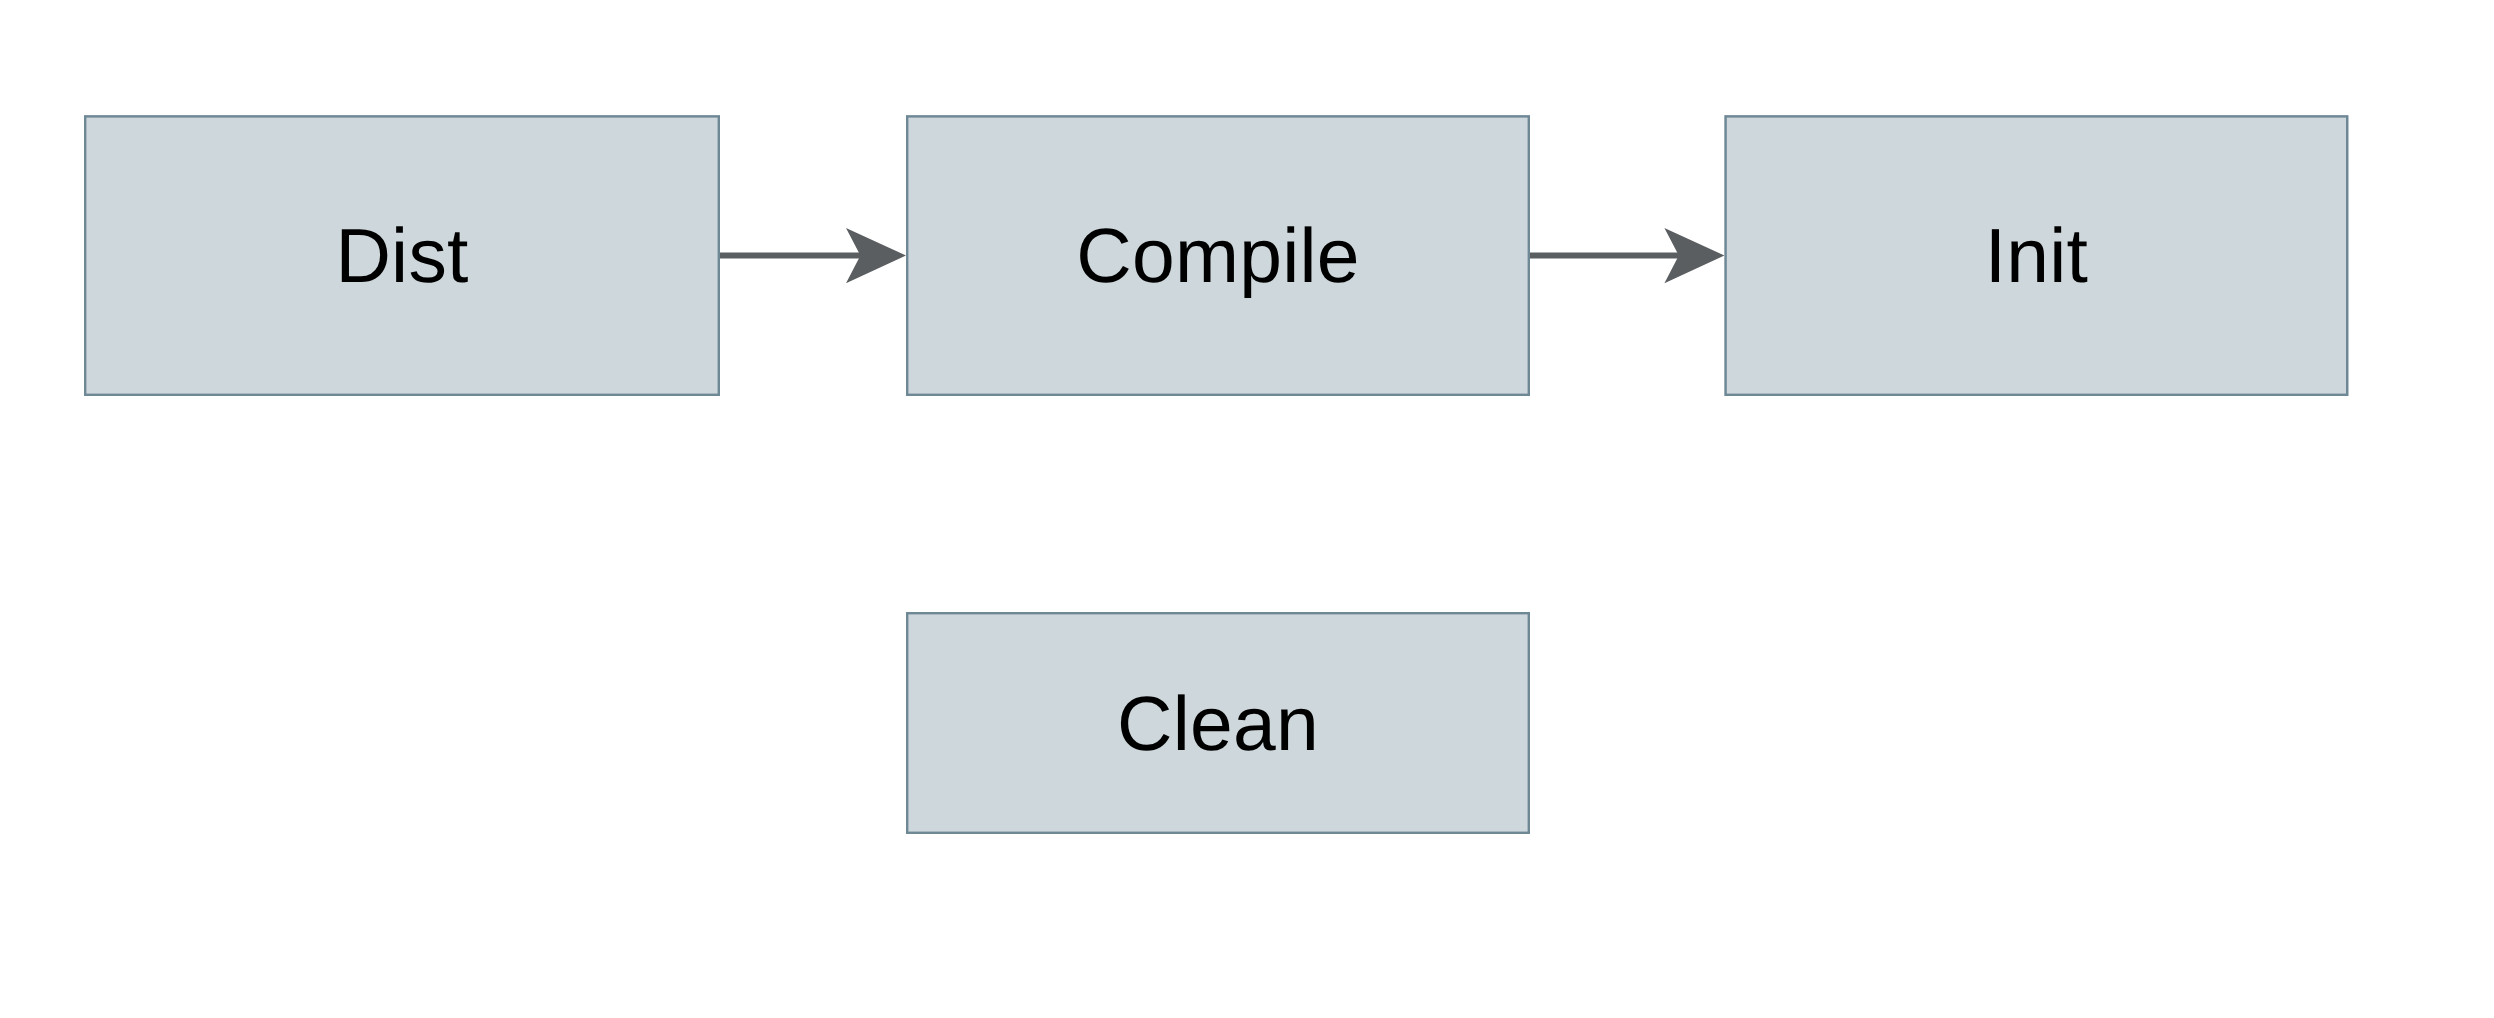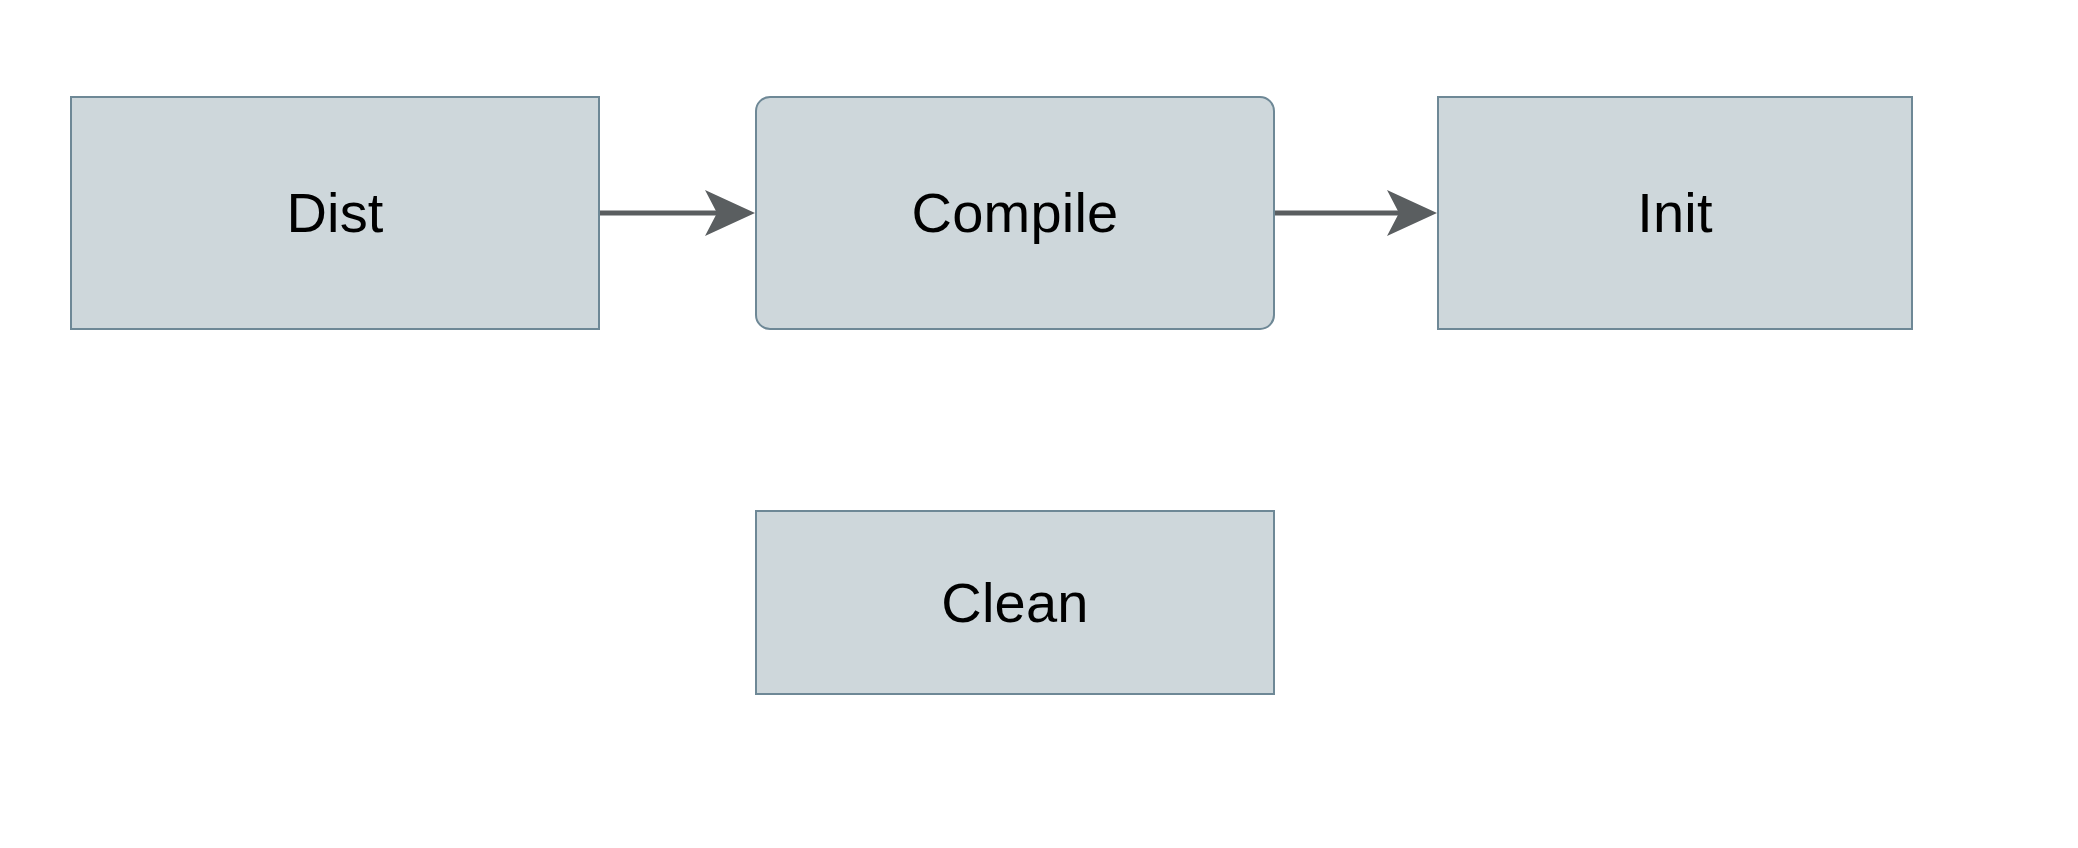--- a/index.html
+++ b/index.html
@@ -22,21 +22,21 @@
     position: absolute;
     box-sizing: border-box;
     background: #ced7db;
     border: 2px solid #6e8896;
     display: flex;
     align-items: center;
     justify-content: center;
   }
   .node-label {
     font-family: "Liberation Sans", sans-serif;
-    font-size: 56px;
+    font-size: 64px;
     line-height: 1;
     font-weight: 400;
     color: #000000;
     letter-spacing: 0.2px;
     white-space: nowrap;
     user-select: none;
   }
   #edge-layer {
     position: absolute;
     left: 0;
@@ -68,25 +68,25 @@
     <g>
       <line class="edge-line" x1="1275" y1="213" x2="1415" y2="213"></line>
       <path class="edge-head" d="M 1437 213 L 1387 236 L 1399 213 L 1387 190 Z"></path>
     </g>
   </svg>
 
   <div class="node" style="left:70px; top:96px; width:530px; height:234px;">
     <span class="node-label">Dist</span>
   </div>
 
-  <div class="node" style="left:755px; top:96px; width:520px; height:234px;border-radius:15px;">
+  <div class="node" style="left:755px; top:96px; width:520px; height:234px;">
     <span class="node-label">Compile</span>
   </div>
 
-  <div class="node" style="left:1437px; top:96px; width:476px; height:234px;">
+  <div class="node" style="left:1437px; top:96px; width:520px; height:234px;">
     <span class="node-label">Init</span>
   </div>
 
   <div class="node" style="left:755px; top:510px; width:520px; height:185px;">
     <span class="node-label">Clean</span>
   </div>
 
 </div>
 
 </body></html>

